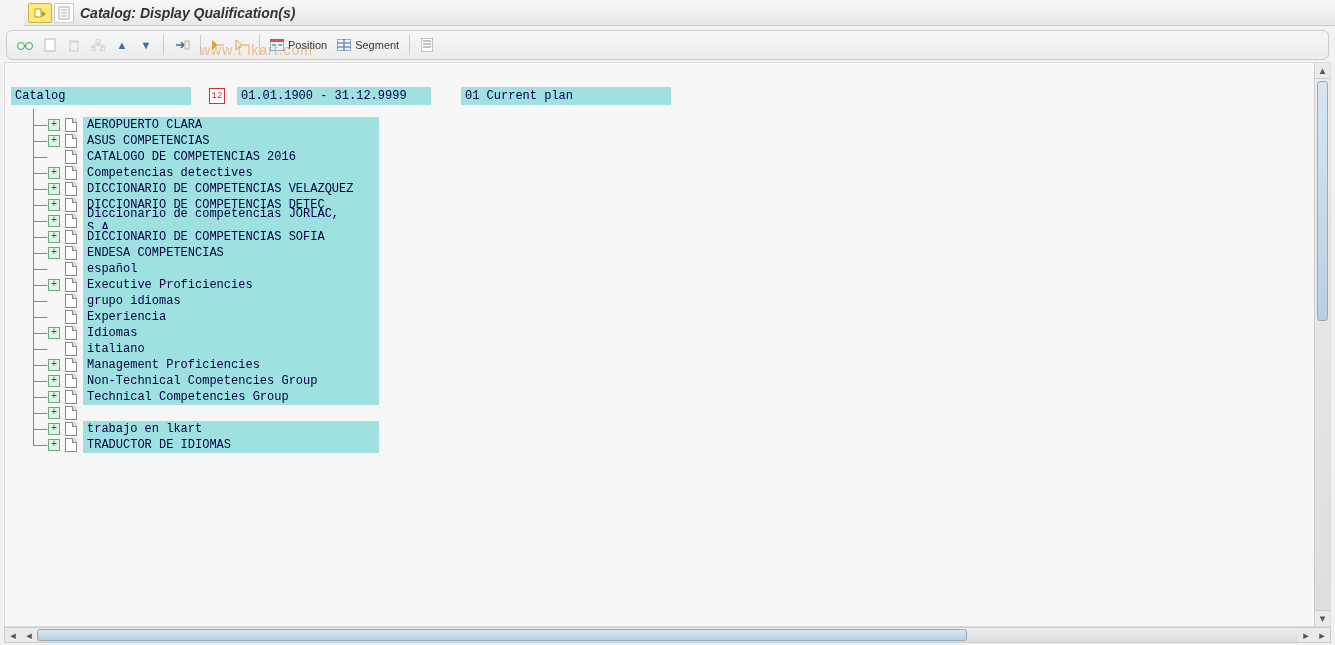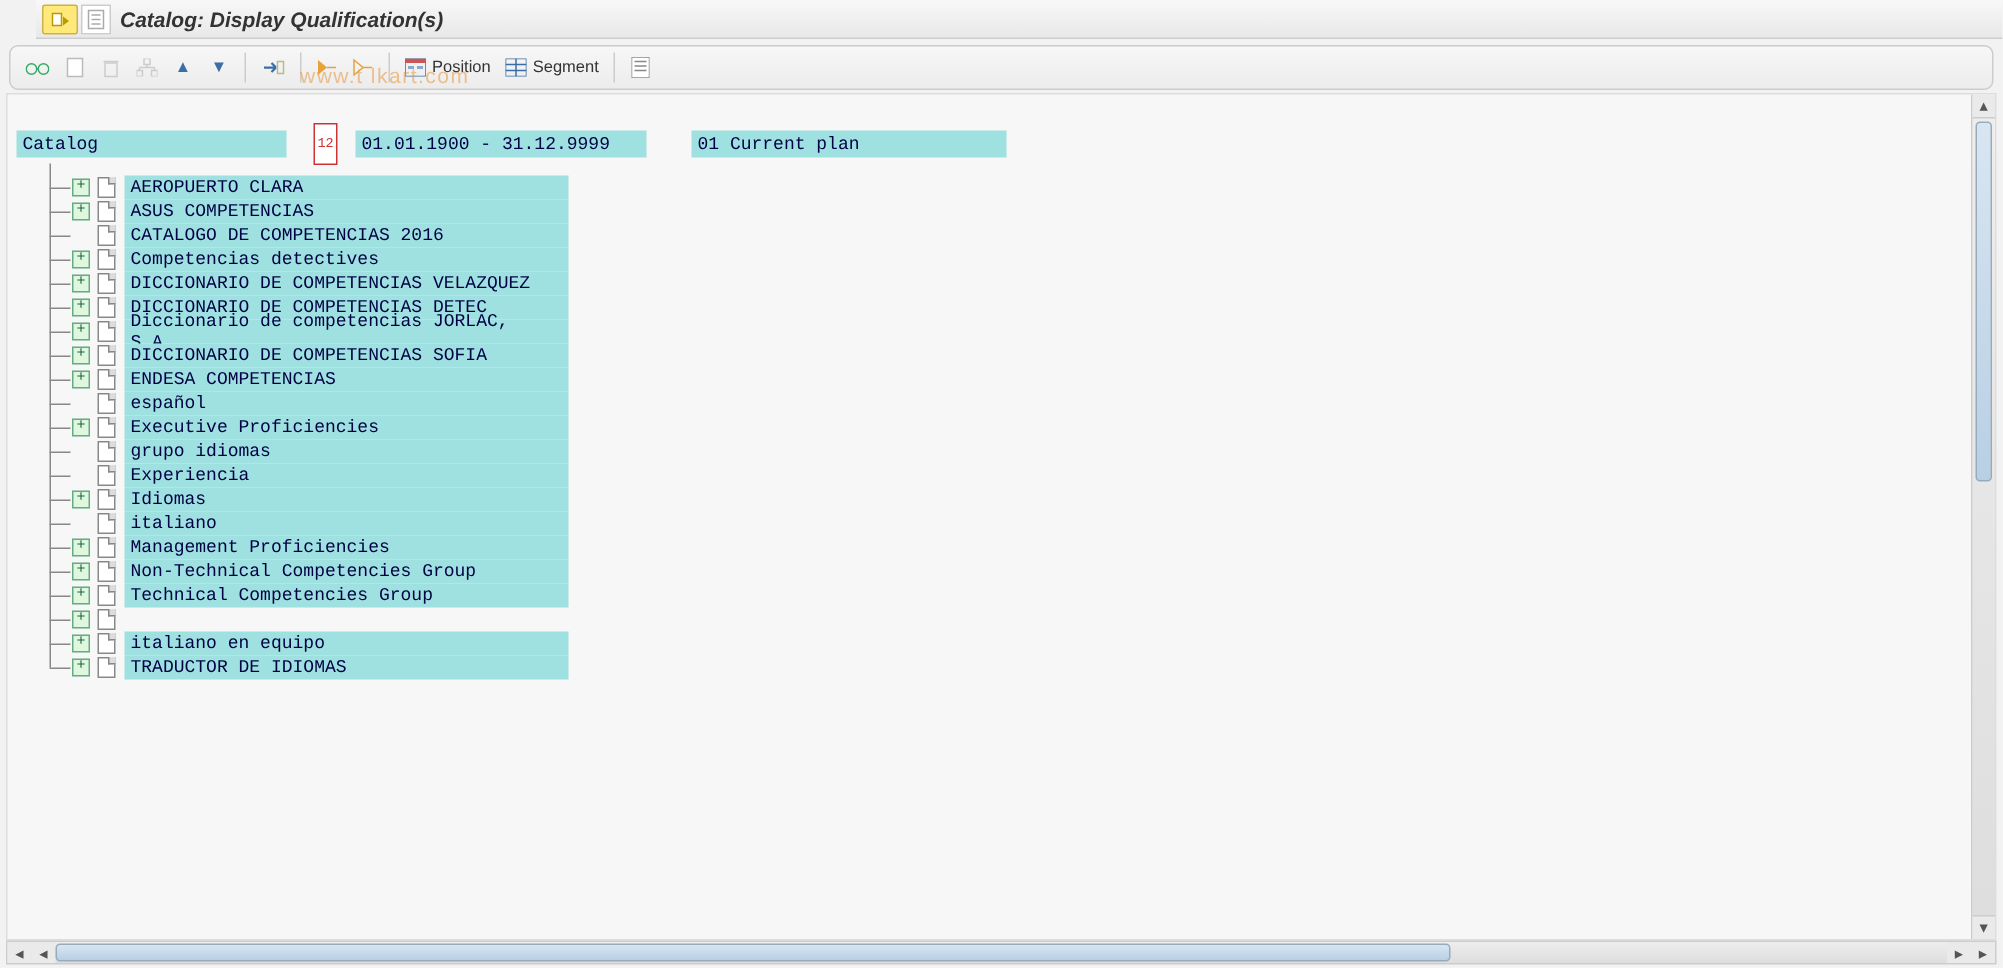--- a/index.html
+++ b/index.html
@@ -140,21 +140,21 @@
     }
     .hdr-cell {
       background: #9fe0e0;
       height: 18px;
       display: inline-flex;
       align-items: center;
       padding: 0 4px;
       color: #004;
     }
     .cal-icon {
-      width: 16px; height: 28px;
+      width: 16px; height: 16px;
       display:inline-flex;align-items:center;justify-content:center;
       background:#fff;border:1px solid #c33;color:#c33;font-size:9px;margin-left:6px;
     }
     .tree-body { margin-top: 12px; }
     .tree-row {
       display: flex;
       align-items: center;
       height: 16px;
       margin: 0;
     }
@@ -453,21 +453,21 @@
           <span class="branch">
             <span class="exp">+</span>
           </span>
           <span class="page-icon"></span>
         </div>
         <div class="tree-row">
           <span class="branch">
             <span class="exp">+</span>
           </span>
           <span class="page-icon"></span>
-          <span class="node-label">italiano en equipo</span>
+          <span class="node-label">trabajo en lkart</span>
         </div>
         <div class="tree-row last">
           <span class="branch">
             <span class="exp">+</span>
           </span>
           <span class="page-icon"></span>
           <span class="node-label">TRADUCTOR DE IDIOMAS</span>
         </div>
       </div>
   </div>

